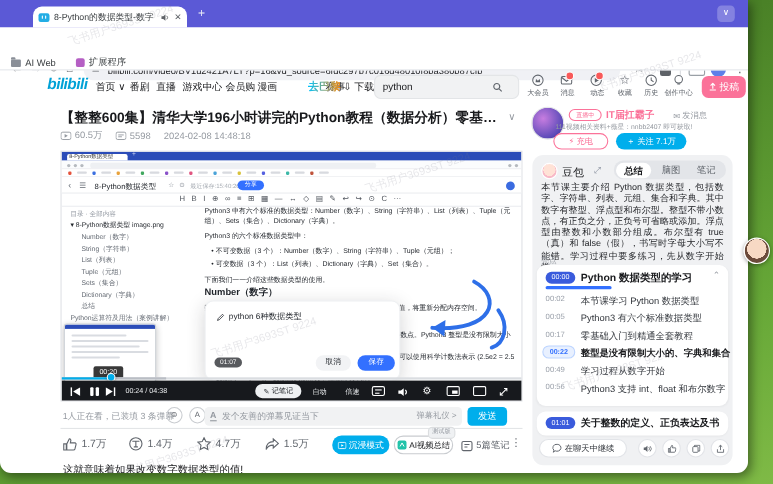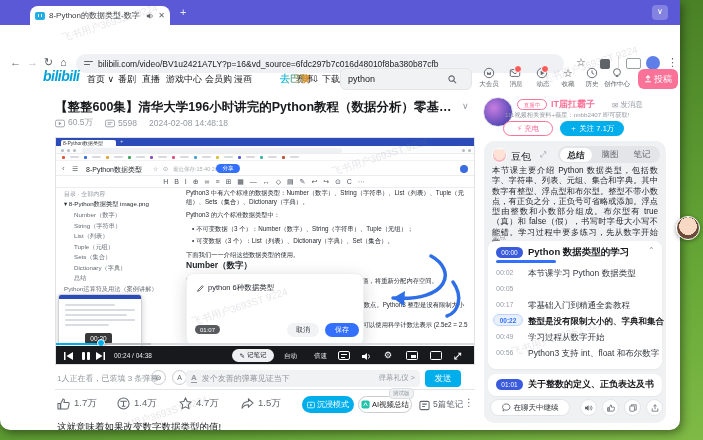--- a/index.html
+++ b/index.html
@@ -212,20 +212,30 @@
         <span class="url">bilibili.com/video/BV1u2421A7LY?p=16&amp;vd_source=6fdc297b7c016d48010f8ba380b87cfb</span>
       </div>
       <span class="navic" style="left:576px;">☆</span>
       <span class="puz" style="position:absolute;left:600px;top:34px;background:#5f6368;border-radius:2px;width:10px;height:10px;"></span>
       <span style="position:absolute;left:618px;top:31px;width:1px;height:12px;background:#dadce0;"></span>
       <span class="extkbd" style="position:absolute;left:626px;top:33px;"></span>
       <span class="prof" style="position:absolute;left:646px;top:31px;"></span>
       <span class="navic" style="left:667px;">⋮</span>
     </div>
 
+    <div class="bkmbar">
+      <span class="bkm">
+        <span class="folder"></span>
+        <span>AI Web</span>
+      </span>
+      <span class="bkm">
+        <span class="puz"></span>
+        <span>扩展程序</span>
+      </span>
+    </div>
 
     <span class="logo">bilibili</span>
     <span class="bnav" style="left:87px;"><span>首页</span> ∨</span>
     <span class="bnav" style="left:118px;">番剧</span>
     <span class="bnav" style="left:142px;">直播</span>
     <span class="bnav" style="left:166px;text-align:right;">游戏中心</span>
     <span class="bnav" style="left:205px;">会员购</span>
     <span class="bnav" style="left:234px;">漫画</span>
     <span class="bnav" style="left:257px;margin-left:39px;">赛事</span>
     <span class="bnav paris" style="left:280px;top:72px;">去巴黎</span>
@@ -537,20 +547,21 @@
       <span class="hl">亮点</span>
 
       <div class="card" style="top:100px;height:128px;">
         <span class="tbadge2" style="top:6px;">00:00</span>
         <span class="ctitle" style="top:5px;">Python 数据类型的学习</span>
         <span class="ccaret" style="top:5px;">⌃</span>
         <span class="cunder"></span>
         <span class="chrow-t" style="top:28px;">00:02</span>
         <span class="chrow-x" style="top:27px;">本节课学习 Python 数据类型</span>
         <span class="chrow-t" style="top:44px;">00:05</span>
+        <span class="chrow-x" style="top:43px;">Python3 有六个标准数据类型</span>
         <span class="chrow-t" style="top:60px;">00:17</span>
         <span class="chrow-x" style="top:59px;">零基础入门到精通全套教程</span>
         <span class="chpill" style="top:73px;">00:22</span>
         <span class="chrow-x" style="top:75px;font-weight:bold;color:#18191c;">整型是没有限制大小的、字典和集合</span>
         <span class="chrow-t" style="top:92px;">00:49</span>
         <span class="chrow-x" style="top:91px;">学习过程从数字开始</span>
         <span class="chrow-t" style="top:108px;">00:56</span>
         <span class="chrow-x" style="top:107px;">Python3 支持 int、float 和布尔数字</span>
       </div>
 

